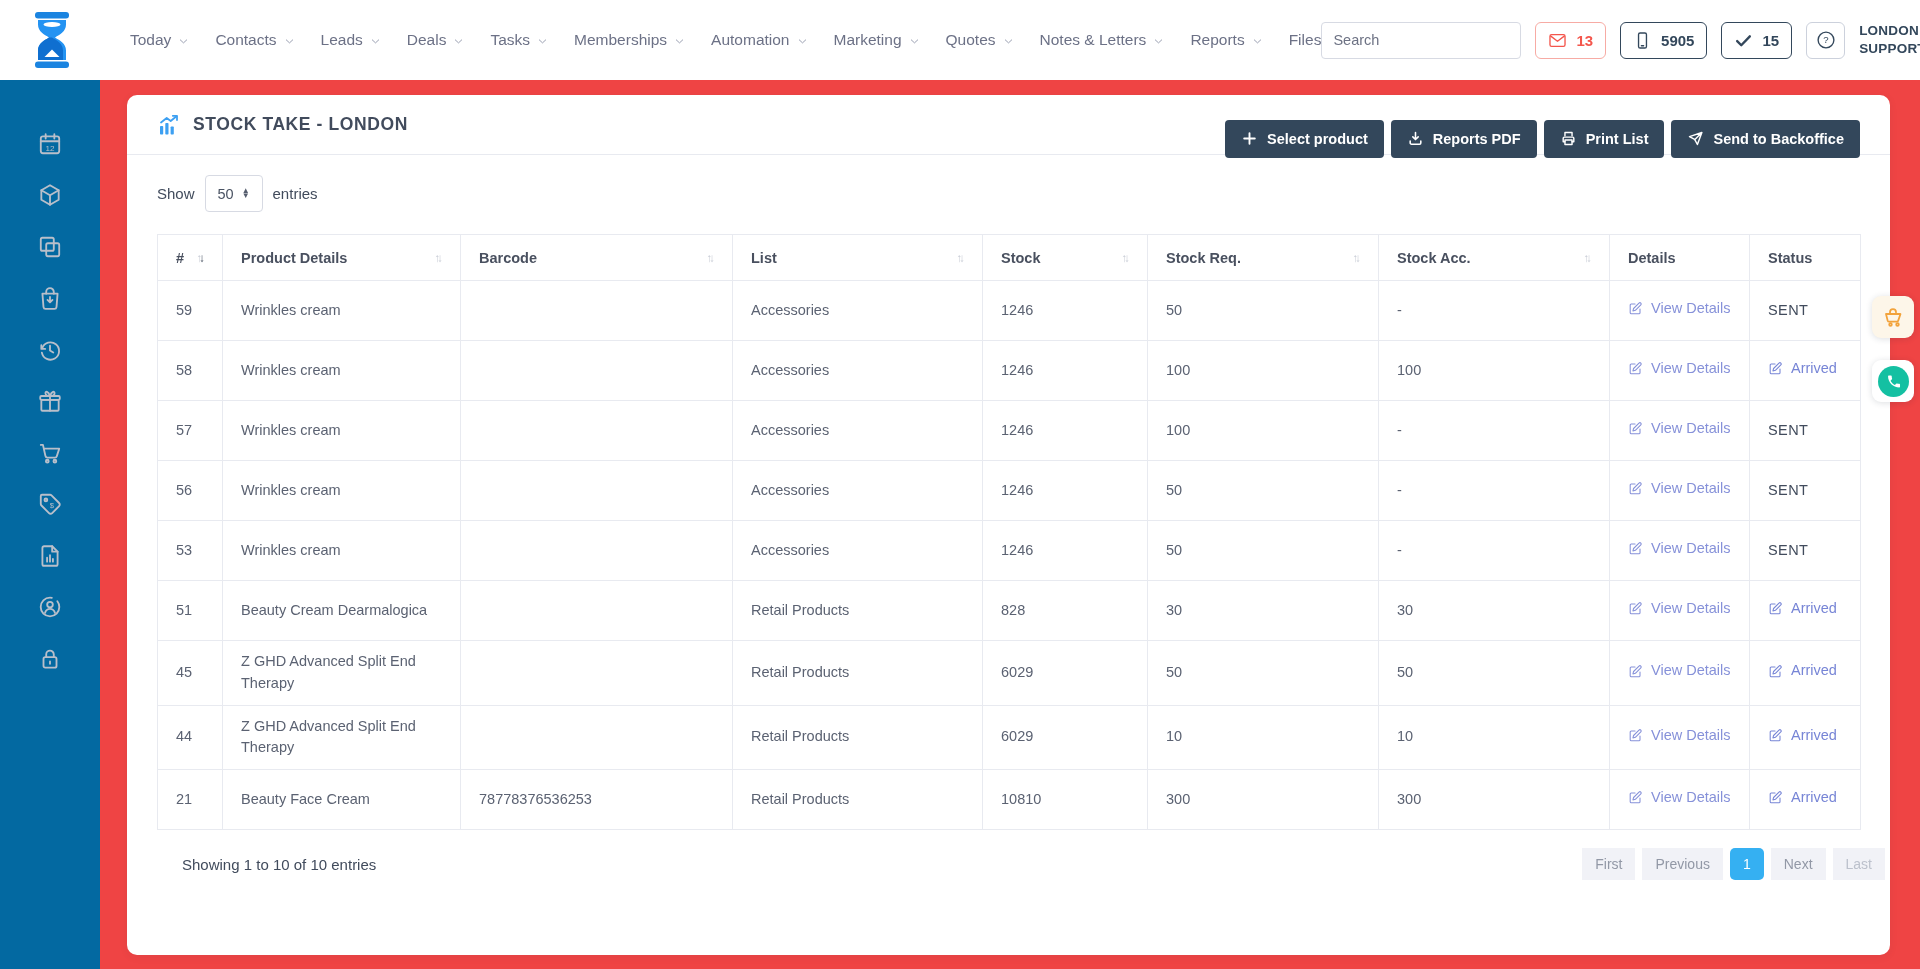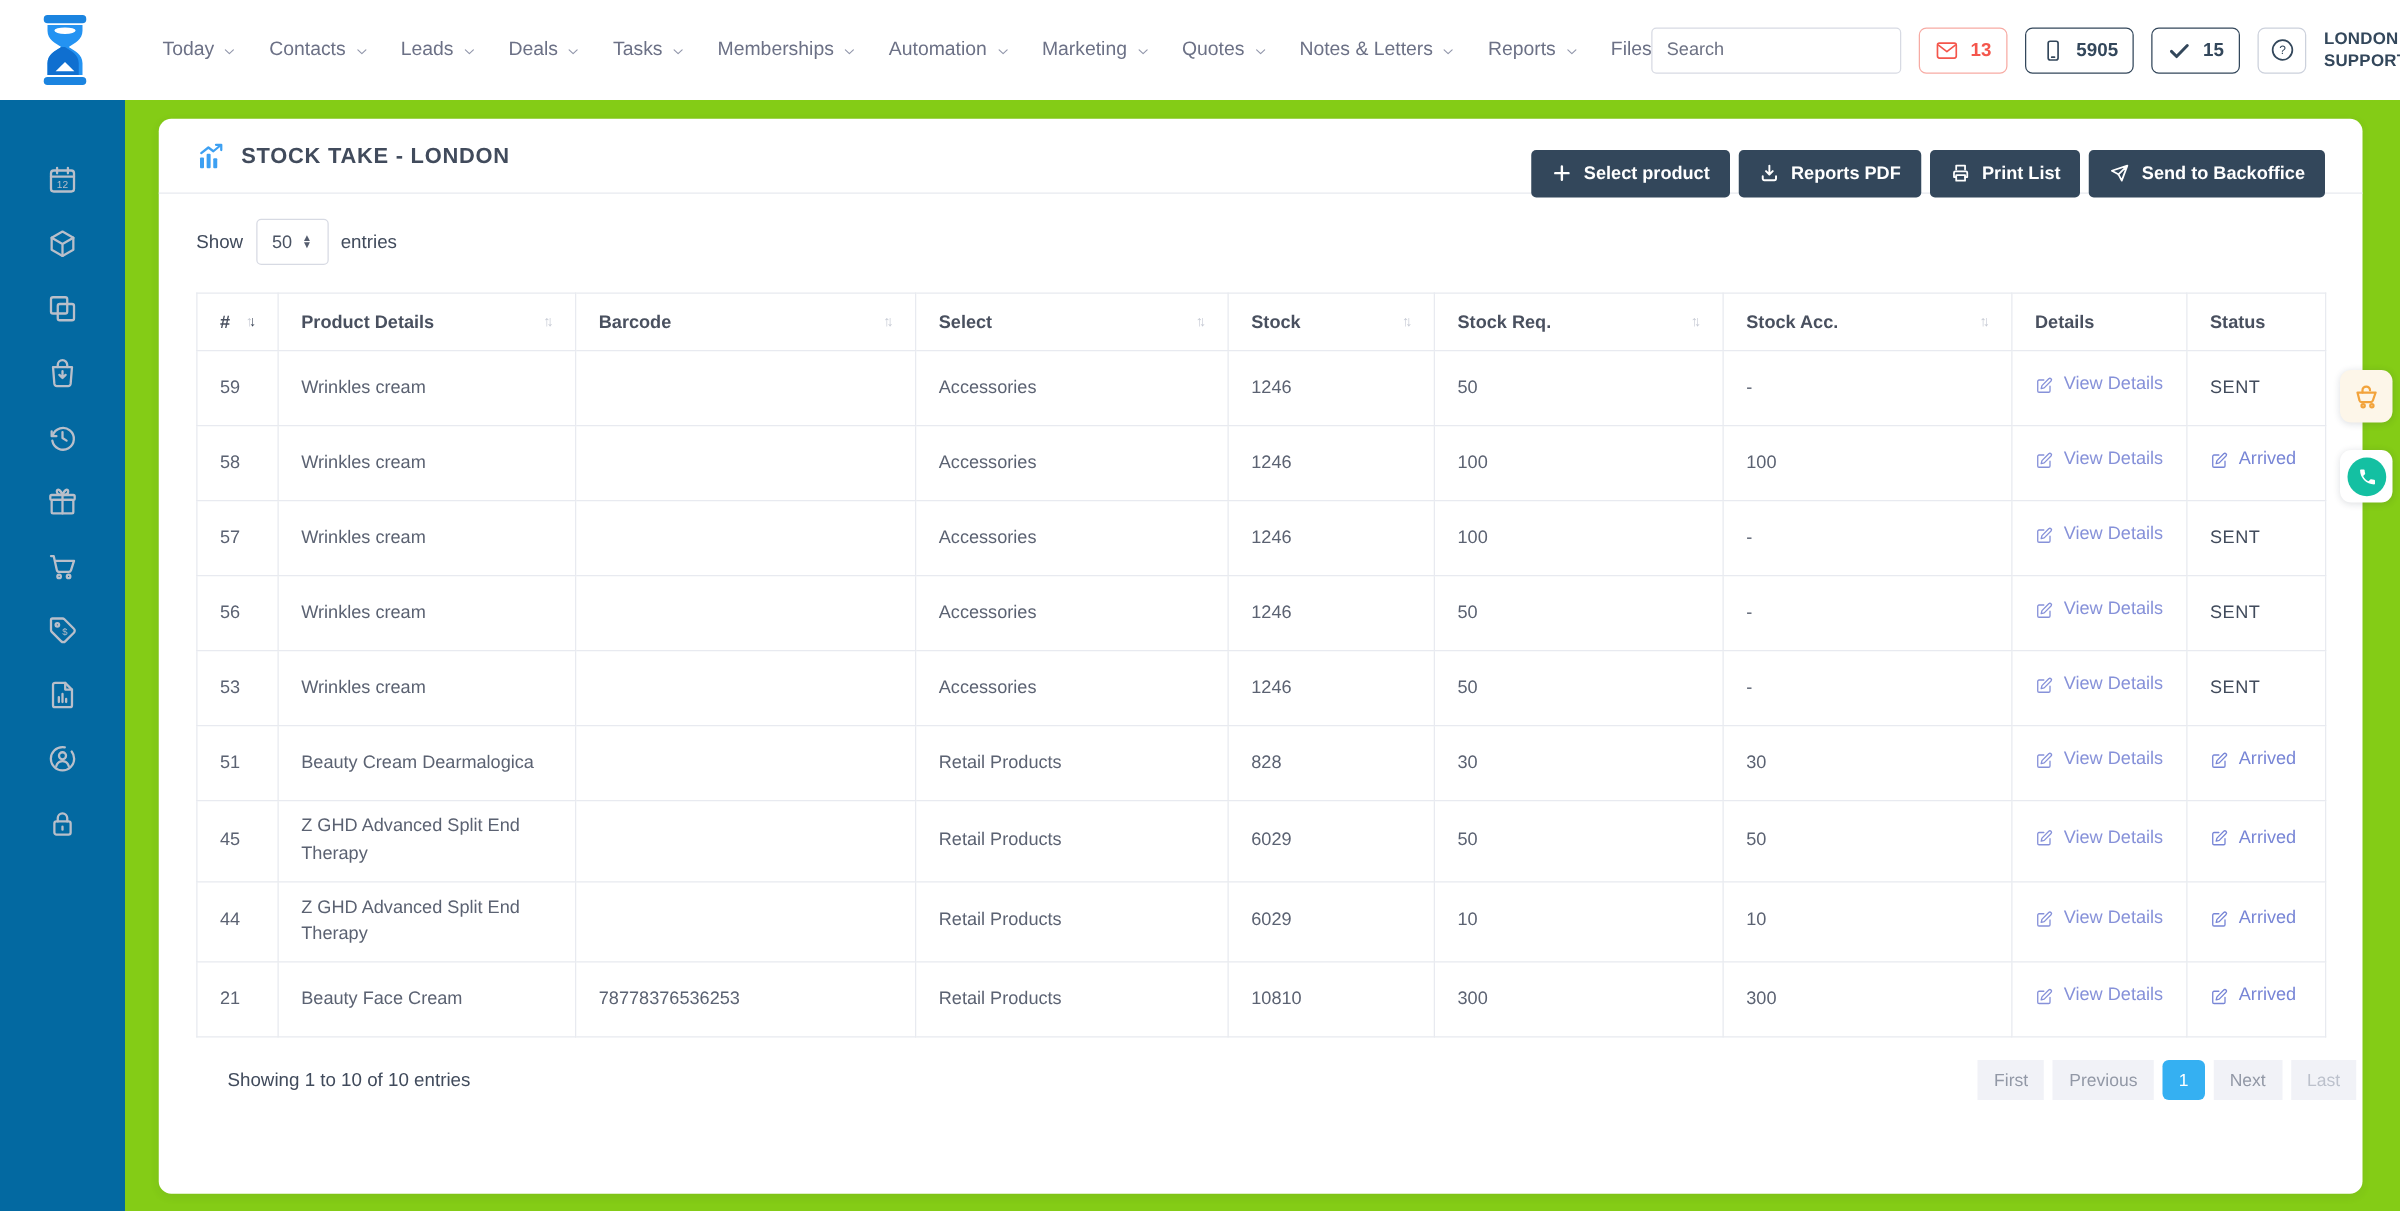--- a/index.html
+++ b/index.html
@@ -41,21 +41,21 @@
   .account { width:78px; font-size:13.5px; font-weight:700; color:var(--navy,#33475b);
              line-height:1.3; letter-spacing:.2px; }
 
   
   .sidebar { position:absolute; top:80px; left:0; width:100px; height:889px; background:#0369a1;
              display:flex; flex-direction:column; align-items:center; padding-top:50px; gap:24.5px; z-index:4; }
   .side-item { width:44px; height:27px; display:flex; align-items:center; justify-content:center; cursor:pointer; }
   .side-item svg { width:26px; height:26px; color:#b9bfca; }
 
   
-  .main { position:absolute; top:80px; left:100px; width:1820px; height:889px; background:#84cc16; }
+  .main { position:absolute; top:80px; left:100px; width:1820px; height:889px; background:#ef4444; }
   .card { position:absolute; left:27px; top:15px; width:1763px; height:860px; background:#fff;
           border-radius:10px; box-shadow:0 2px 8px rgba(40,50,70,.07); }
 
   .card-header { height:60px; display:flex; align-items:center; padding:0 30px;
                  border-bottom:1px solid #e8eaf0; }
   .card-title { display:flex; align-items:center; gap:12px; font-size:17.5px; font-weight:700;
                 letter-spacing:.6px; color:#414b5c; }
   .card-title .ticon { width:24px; height:22px; color:var(--title_icon_blue,#3da0f2); }
   .actions { margin-left:auto; display:flex; gap:7px;margin-top:28px; }
   .act-btn { height:38px; display:flex; align-items:center; gap:9px; padding:0 16px;
@@ -454,21 +454,21 @@
                 </div>
               </th>
               <th>
                 <div class="th-flex">
                   <span>Barcode</span>
                   <span class="sorts"><span>↑</span><span>↓</span></span>
                 </div>
               </th>
               <th>
                 <div class="th-flex">
-                  <span>Select</span>
+                  <span>List</span>
                   <span class="sorts"><span>↑</span><span>↓</span></span>
                 </div>
               </th>
               <th>
                 <div class="th-flex">
                   <span>Stock</span>
                   <span class="sorts"><span>↑</span><span>↓</span></span>
                 </div>
               </th>
               <th>

